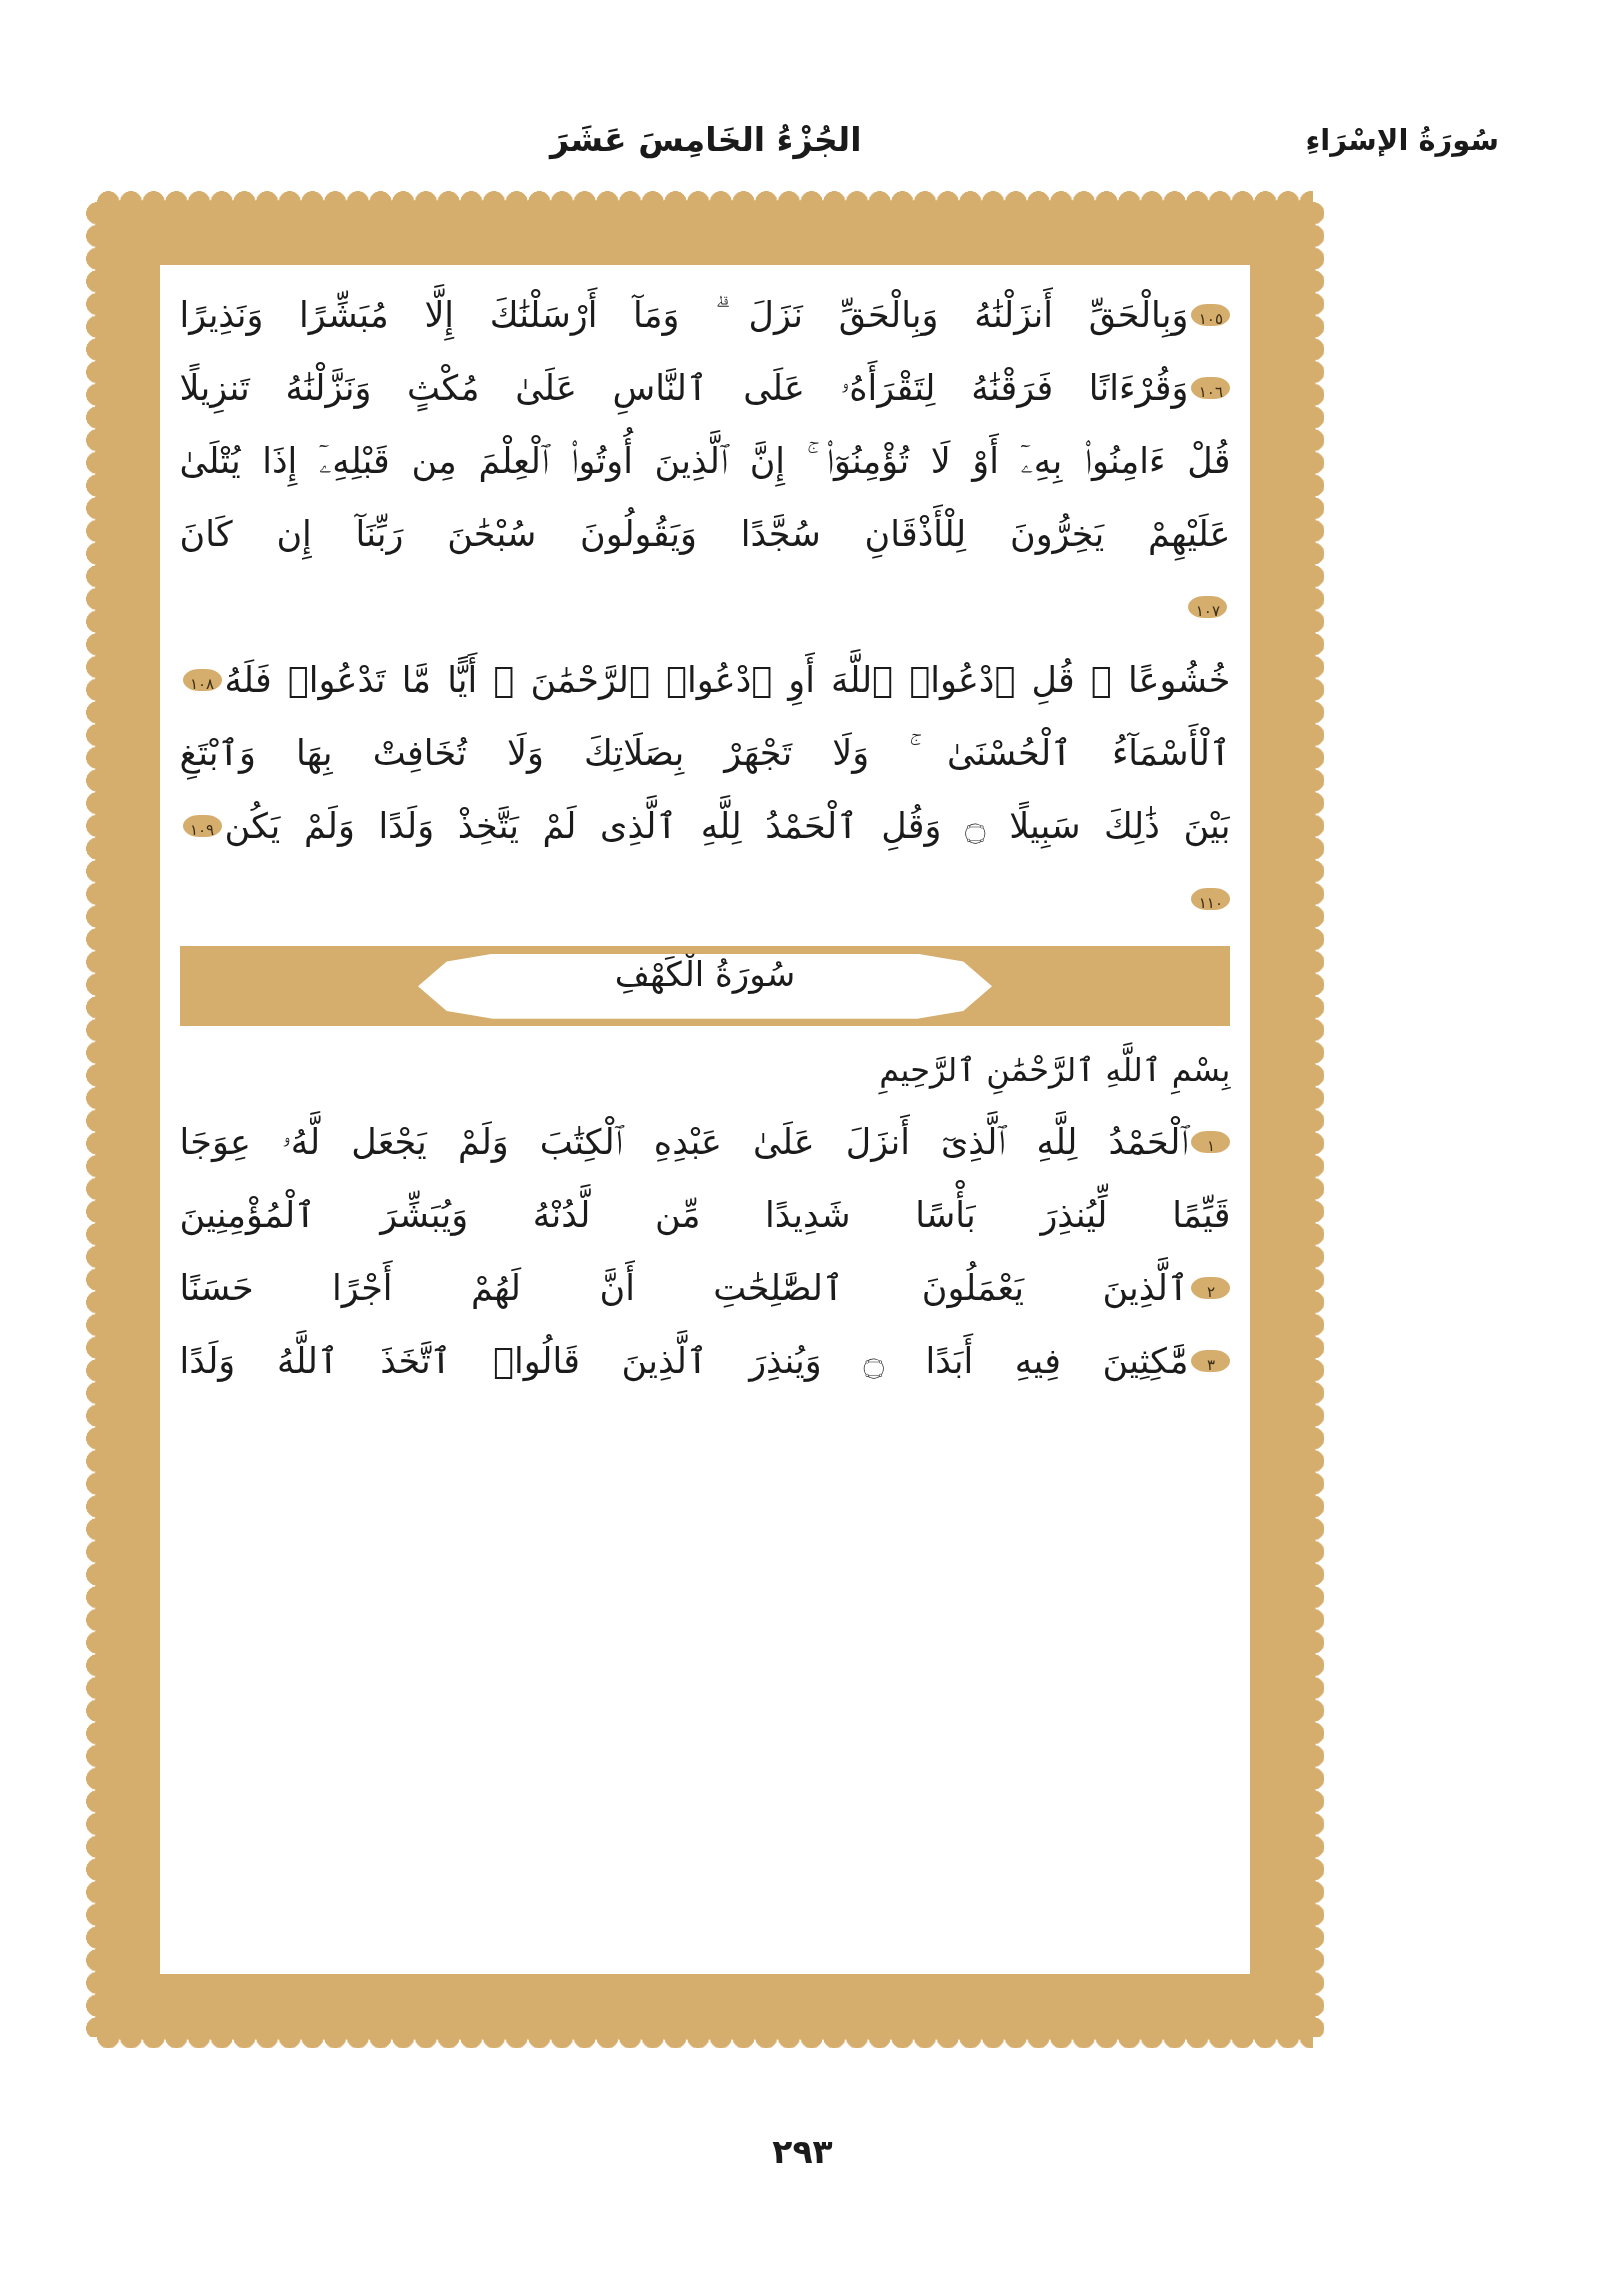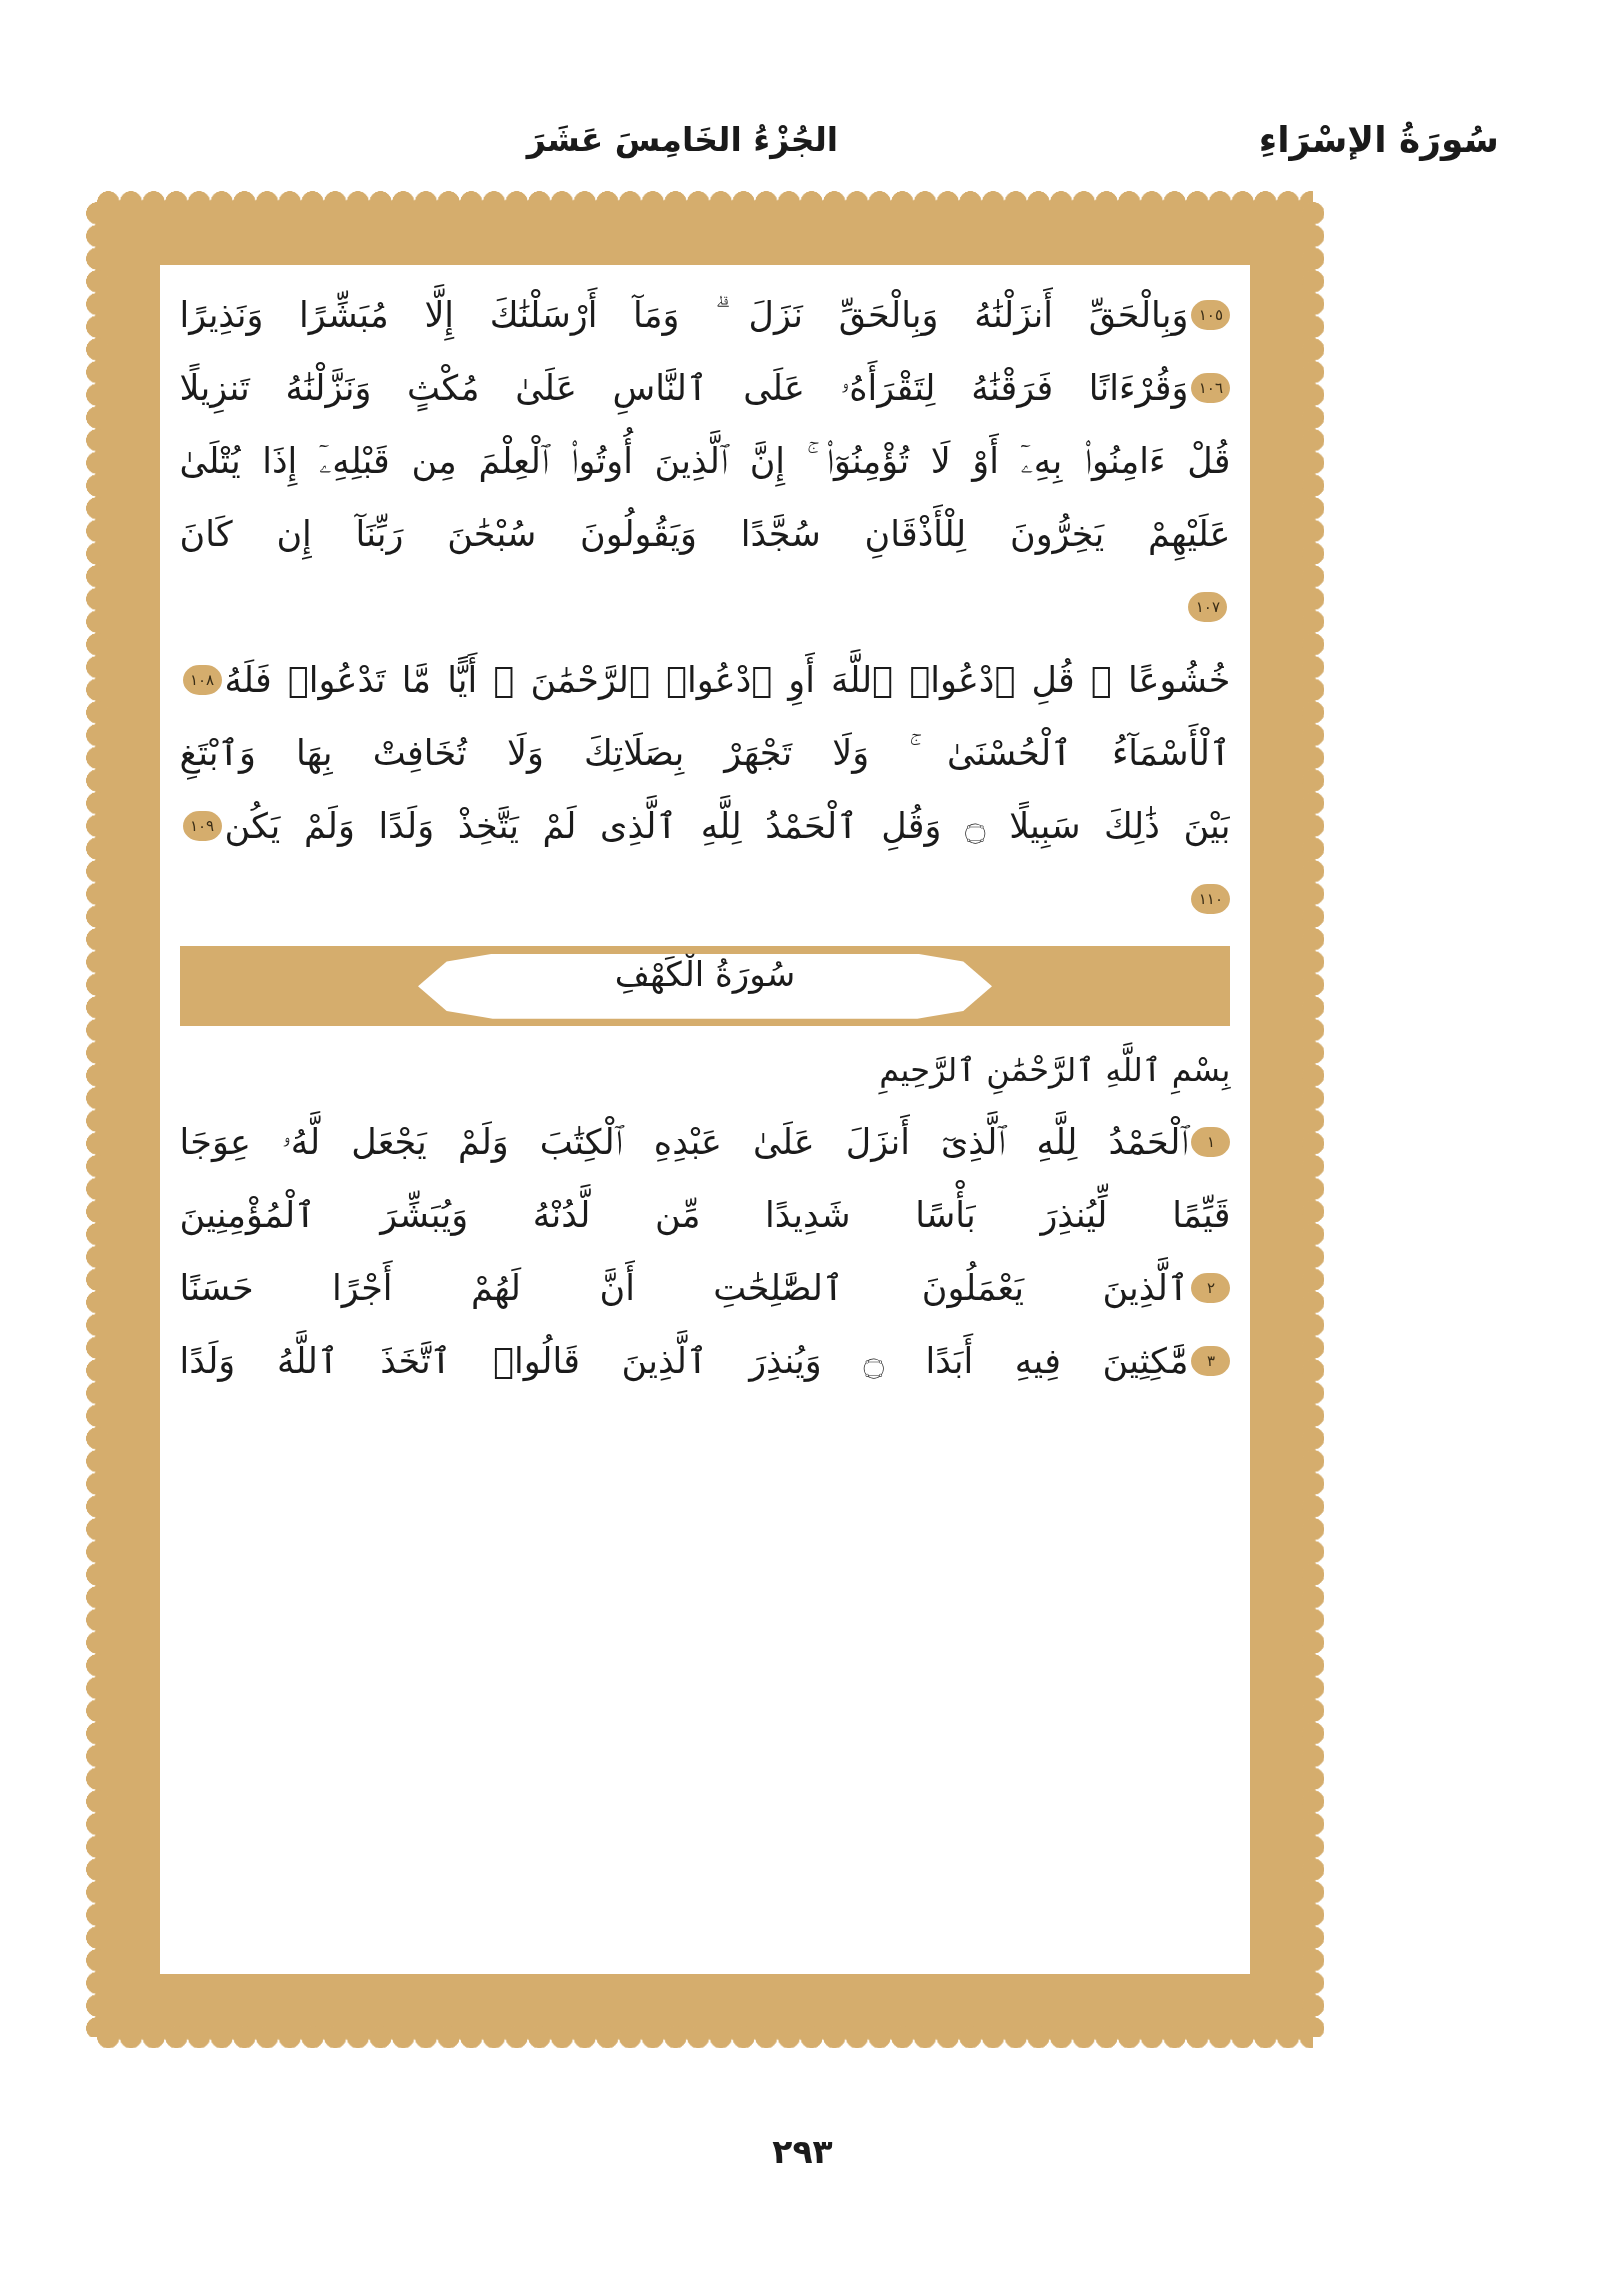--- a/index.html
+++ b/index.html
@@ -23,21 +23,21 @@
     left: 106px;
     right: 106px;
     height: 53px;
     display: flex;
     align-items: center;
     justify-content: space-between;
     direction: rtl;
   }
   .header-surah, .header-juz {
     font-family: "DejaVu Sans", sans-serif;
-    font-size: 36px;
+    font-size: 29px;
     color: #1a1a1a;
     font-weight: 600;
     letter-spacing: 0px;
     white-space: nowrap;
   }
   .header-juz {
     font-size: 33px;
   }
   .header-spacer { flex: 1 1 auto; }
 
@@ -118,21 +118,21 @@
     flex: 1 1 auto;
     text-align: justify;
     text-align-last: justify;
     font-size: 35px;
   }
 
   
   .ayah-num {
     display: inline-block;
     min-width: 30px;
-    height: 30px;
+    height: 22px;
     line-height: 30px;
     padding: 0 4.5px;
     margin: 0 3px;
     text-align: center;
     font-size: 15px;
     color: #3a2d16;
     background: #d5ad6d;
     border-radius: 50% 50% 50% 50% / 60% 60% 60% 60%;
     font-family: "DejaVu Sans", sans-serif;
     vertical-align: middle;

